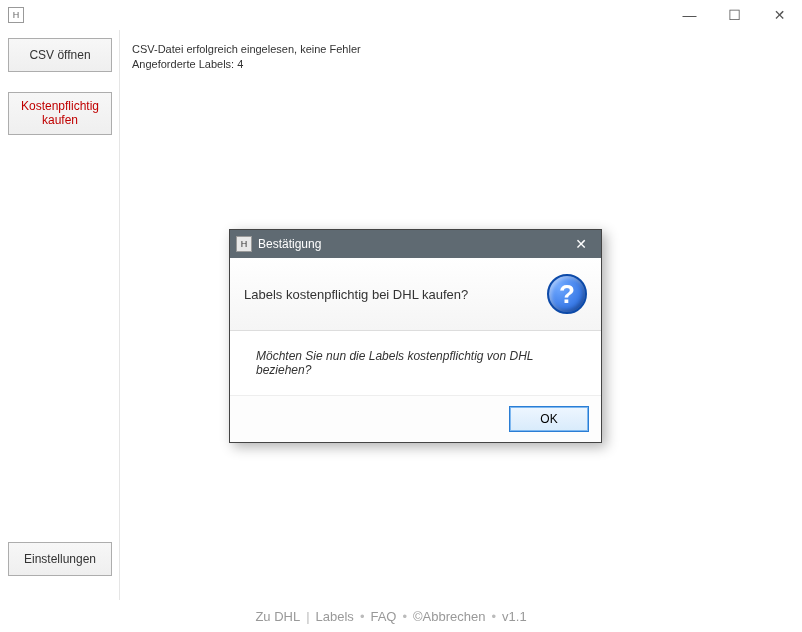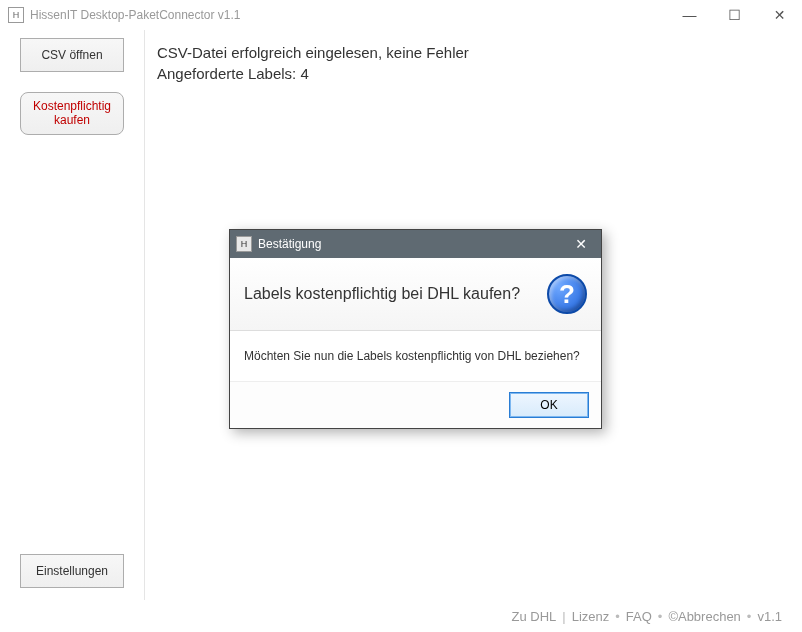--- a/index.html
+++ b/index.html
@@ -37,54 +37,53 @@
       width: 45px; height: 30px;
       display: flex; align-items: center; justify-content: center;
       color: #555;
       font-size: 14px;
     }
     .main-area {
       display: flex;
       height: 570px;
     }
     .sidebar {
-      width: 145px;
+      width: 120px;
       padding: 8px;
       display: flex;
       flex-direction: column;
       border-right: 1px solid #e5e5e5;
-      align-items: center;
     }
     .sidebar button {
       width: 104px;
       min-height: 34px;
       margin-bottom: 20px;
       background: linear-gradient(#f7f7f7,#efefef);
       border: 1px solid #adadad;
       font-family: inherit;
       font-size: 12px;
       color: #333;
       padding: 6px 4px;
       cursor: pointer;
     }
     .sidebar button.tall { min-height: 40px; line-height: 1.2; }
-    .sidebar button.red { color: #c00000; border-radius: 8px; }
+    .sidebar button.red { color: #c00000; }
     .sidebar .spacer { flex: 1; }
     .content {
       flex: 1;
       padding: 12px;
       position: relative;
     }
-    .status-line { font-size: 15px; color: #333; line-height: 1.4; }
+    .status-line { font-size: 11px; color: #333; line-height: 1.4; }
 
     .footer {
       height: 32px;
       display: flex;
       align-items: center;
-      justify-content: flex-end;
+      justify-content: center;
       padding-right: 20px;
       gap: 6px;
       color: #999;
       font-size: 13px;
     }
     .footer span { color: #999; }
     .footer .sep { color: #bbb; }
 
     
     .dialog {
@@ -121,35 +120,36 @@
     }
     .dialog-header {
       display:flex;
       align-items:center;
       padding: 16px 14px;
       border-bottom: 1px solid #ddd;
       background: linear-gradient(#ffffff,#f5f5f5);
     }
     .dialog-header .question {
       flex:1;
-      font-size:16px;
+      font-size:13px;
       color:#333;
     }
     .q-icon {
       width:40px;height:40px;border-radius:50%;
       background: radial-gradient(circle at 30% 30%, #6fa8ff, #1a5fd8);
       border:2px solid #0d4aa8;
       display:flex;align-items:center;justify-content:center;
       color:#fff;font-size:26px;font-weight:bold;
       box-shadow: inset -2px -2px 4px rgba(0,0,0,0.3), inset 2px 2px 4px rgba(255,255,255,0.5);
     }
     .dialog-body {
-      padding: 18px 14px;
+      padding: 18px 26px;
       font-size:12px;color:#333;
       border-bottom:1px solid #eee;
+      font-style:italic;
     }
     .dialog-footer {
       padding:10px 12px;
       display:flex;
       justify-content:flex-end;
       gap:19px;
       background:#fdfdfd;
     }
     .dialog-footer button {
       min-width:80px;
@@ -164,47 +164,46 @@
       border:1px solid #2a7dd4;
       box-shadow: 0 0 0 1px #7db7f0 inset;
       background: linear-gradient(#eef6ff,#d8ebfb);
     }
   </style>
 </head>
 <body>
 
 <div class="titlebar">
   <div class="app-icon">H</div>
-  <span>HissenIT Desktop-PaketConnector v1.1</span>
   <div class="window-controls">
     <div>—</div>
     <div>☐</div>
     <div>✕</div>
   </div>
 </div>
 
 <div class="main-area">
   <div class="sidebar">
     <button>CSV öffnen</button>
     <button class="tall red" style="white-space:pre-line;">Kostenpflichtig
 kaufen</button>
     <div class="spacer"></div>
-    <button style="margin-bottom:4px">Einstellungen</button>
+    <button style="margin-bottom:16px">Einstellungen</button>
   </div>
 
   <div class="content">
     <div class="status-line">CSV-Datei erfolgreich eingelesen, keine Fehler</div>
     <div class="status-line">Angeforderte Labels: 4</div>
   </div>
 </div>
 
 <div class="footer">
   <span>Zu DHL</span>
   <span class="sep">|</span>
-  <span>Lizenz</span>
+  <span>Labels</span>
   <span class="sep">•</span>
   <span>FAQ</span>
   <span class="sep">•</span>
   <span>©Abbrechen</span>
   <span class="sep">•</span>
   <span>v1.1</span>
 </div>
 
 <div class="dialog">
   <div class="dialog-titlebar">

